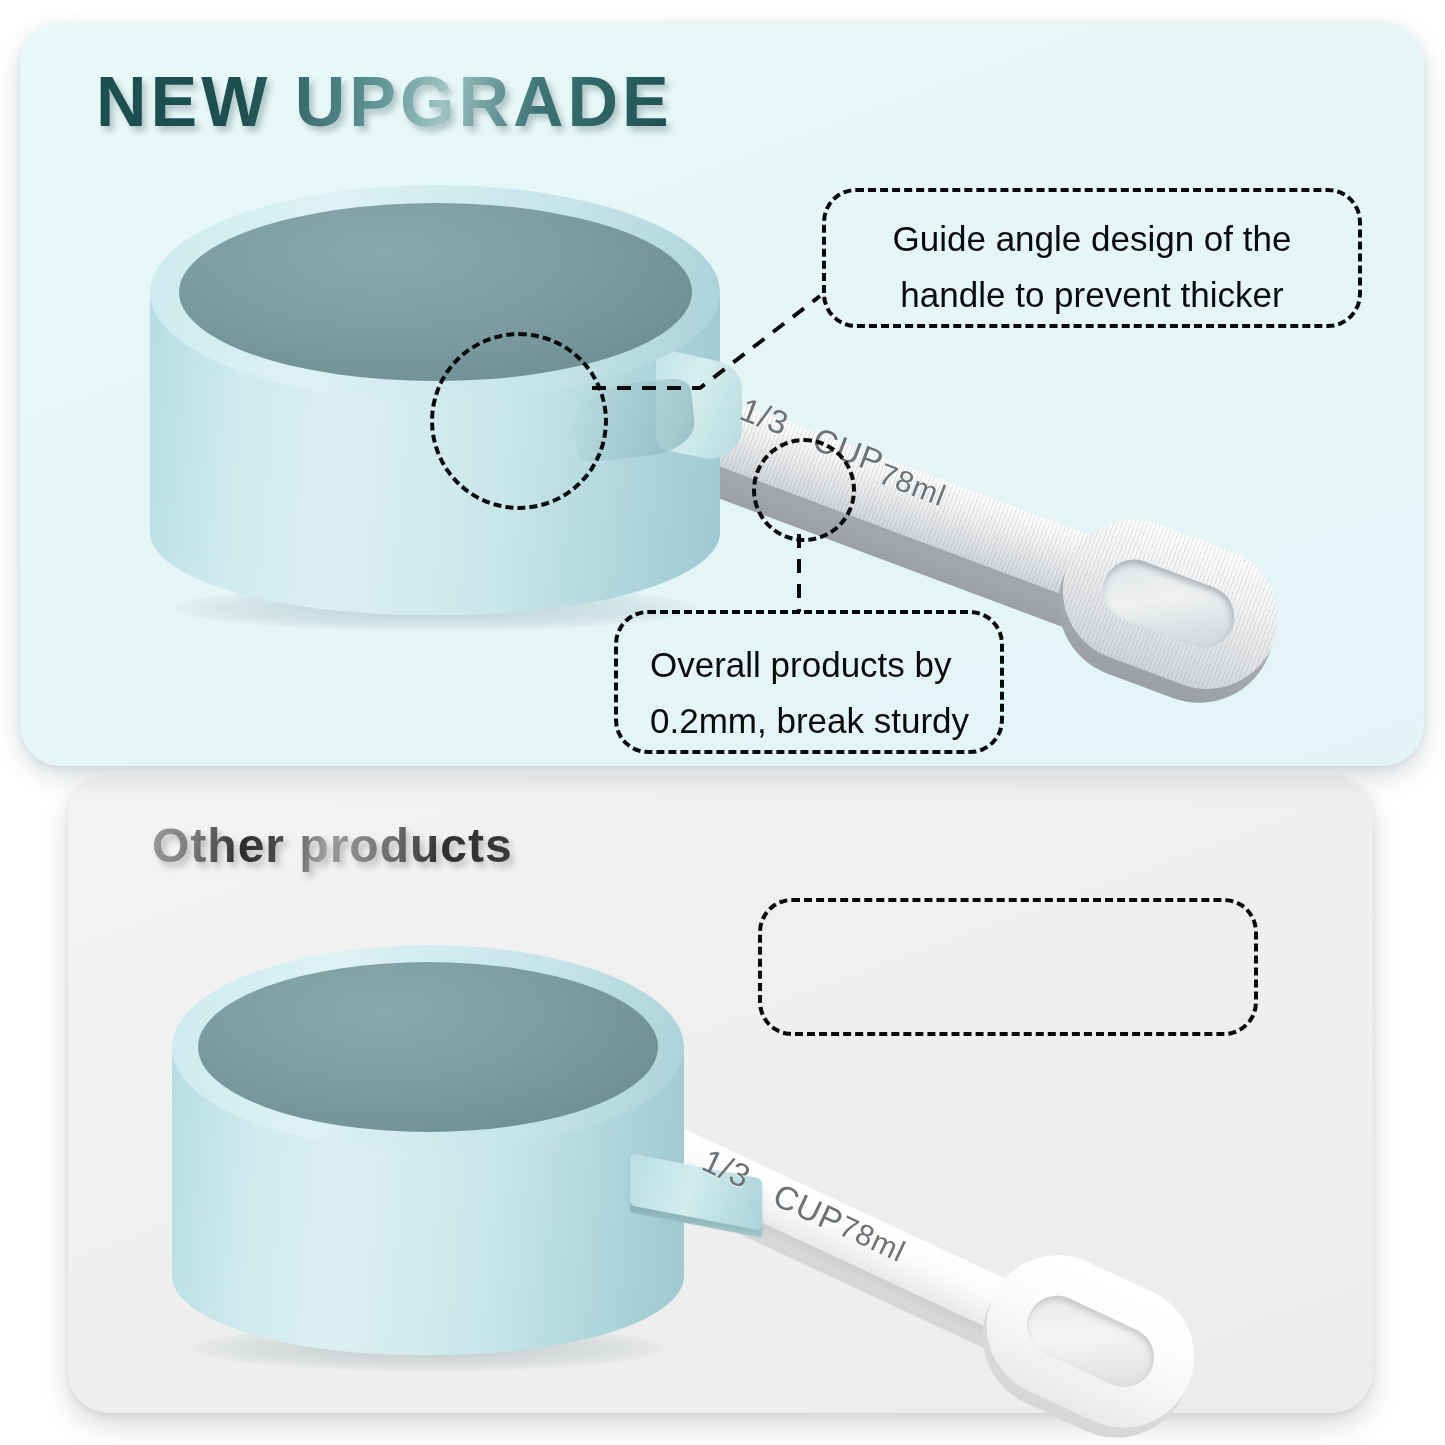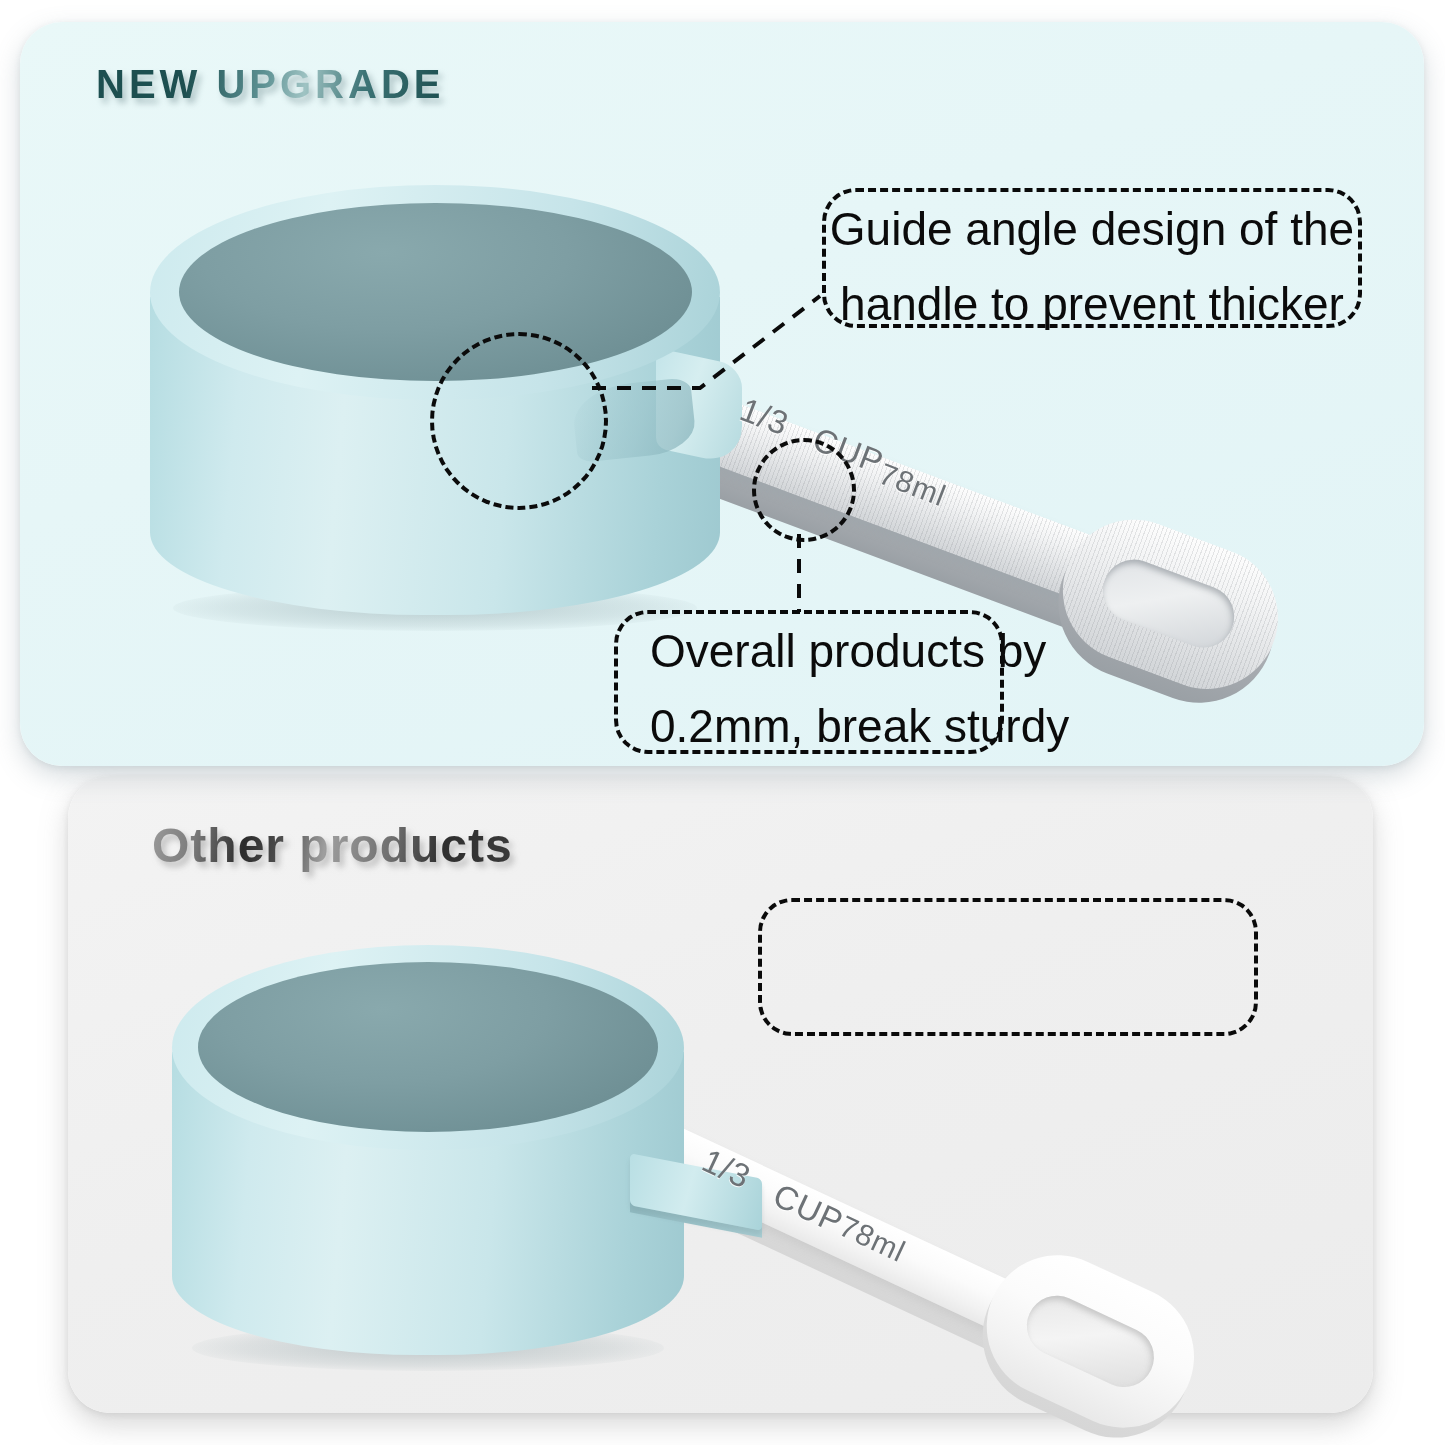--- a/index.html
+++ b/index.html
@@ -31,21 +31,21 @@
   
   .heading{
     position:absolute;
     font-weight:bold;
     letter-spacing:2px;
     white-space:nowrap;
     z-index:6;
   }
   #heading-new{
     left:96px;top:62px;
-    font-size:40px;
+    font-size:70px;
     letter-spacing:4px;
     background:linear-gradient(100deg,#1d4f50 0%,#1d4f50 26%,#5d9193 48%,#9fc3c3 60%,#3d7476 76%,#1d4f50 100%);
     -webkit-background-clip:text;background-clip:text;color:transparent;
     -webkit-text-fill-color:transparent;
     filter:drop-shadow(4px 5px 3px rgba(90,120,125,.40));
   }
   #heading-other{
     left:152px;top:818px;
     font-size:48px;
     letter-spacing:1px;
@@ -54,24 +54,24 @@
     -webkit-text-fill-color:transparent;
     filter:drop-shadow(4px 5px 3px rgba(150,150,150,.55));
   }
 
   
   .callout{
     position:absolute;
     border:4px dashed #0a0a0a;
     border-radius:34px;
     box-sizing:border-box;
-    display:flex;flex-direction:column;justify-content:space-between;
+    display:flex;flex-direction:column;justify-content:flex-end;
     z-index:8;
     color:#0b0b0b;
-    font-size:46px;
+    font-size:35px;
     line-height:1.62;
     background:transparent;
   }
   .callout span{display:block;white-space:nowrap;}
   #callout-guide{
     left:822px;top:188px;width:540px;height:140px;
     align-items:center;text-align:center;
   }
   #callout-thicker{
     left:614px;top:610px;width:390px;height:144px;

